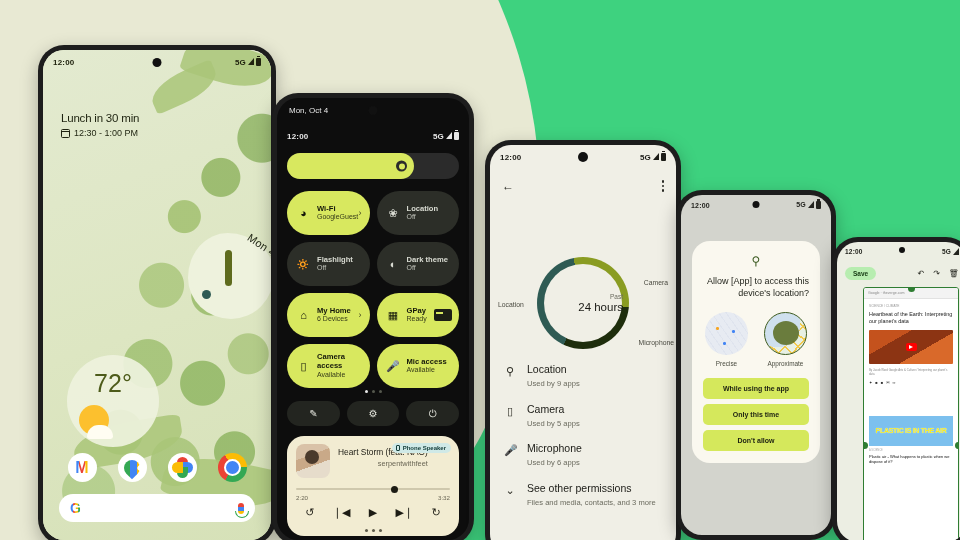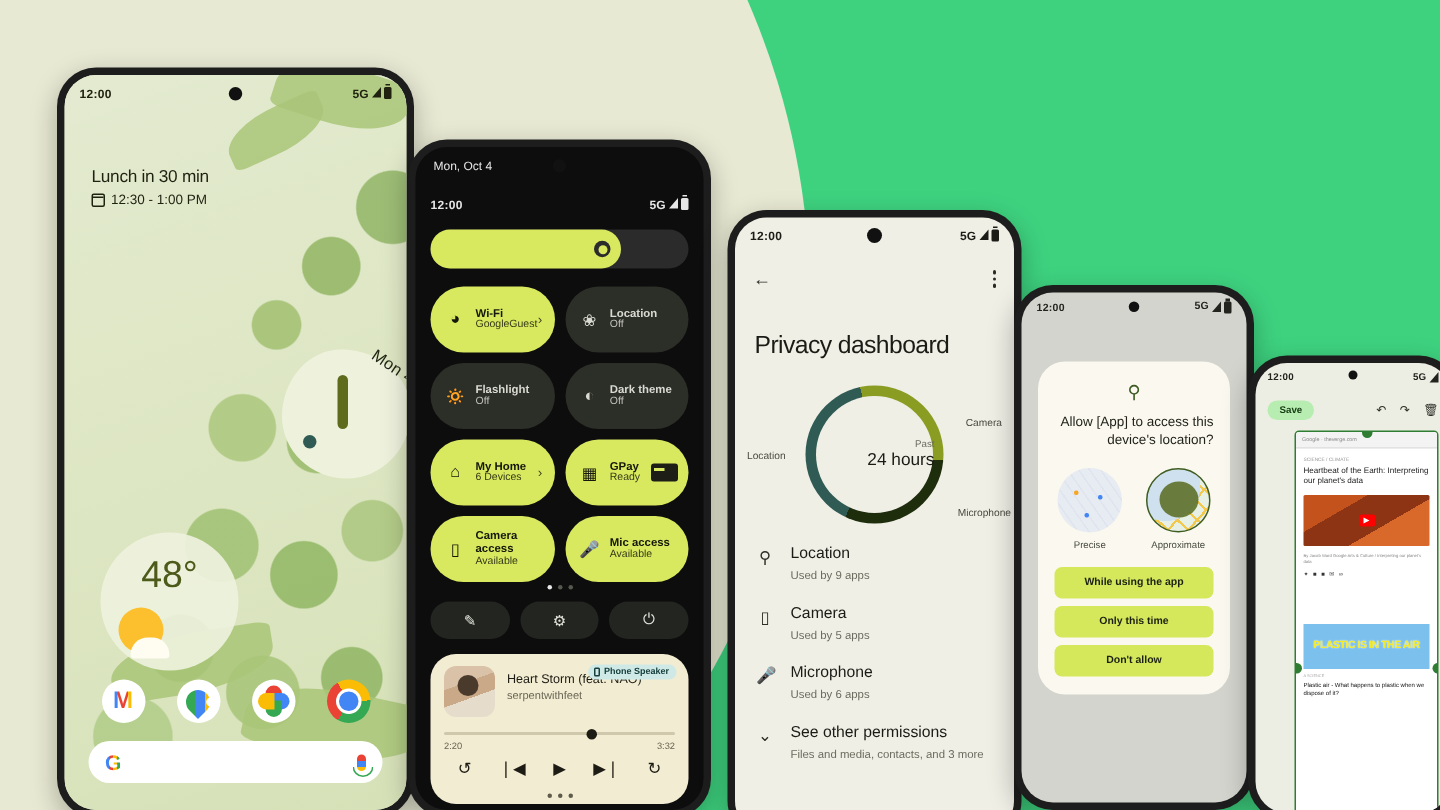--- a/index.html
+++ b/index.html
@@ -291,21 +291,21 @@
     border-radius: 50%; background: #4a3a2c;
   }
   .media-badge {
     position: absolute; right: 8px; top: 7px;
     background: #cfe9e7; color: #16403d;
     font-size: 6px; font-weight: bold; padding: 2px 5px 2px 4px; border-radius: 8px;
     display: flex; align-items: center; gap: 3px;
   }
   .media-badge .bico { width: 4px; height: 6px; border: 1px solid #16403d; border-radius: 1px; }
   .media-title { font-size: 8.4px; font-weight: 500; color: #1d1c14; margin-top: 3px; }
-  .media-artist { font-size: 7.4px; color: #6a6655; margin-top: 2px; }
+  .media-artist { font-size: 7.4px; color: #6a6655; margin-top: 2px; text-align: right; }
   .media-seek {
     position: absolute; left: 9px; right: 9px; top: 52px; height: 2px; background: #cfc8ad;
     border-radius: 2px;
   }
   .media-seek .knob {
     position: absolute; left: 62%; top: -2.5px; width: 7px; height: 7px;
     border-radius: 50%; background: #1d1c14;
   }
   .media-times {
     position: absolute; left: 9px; right: 9px; top: 58px;
@@ -510,21 +510,21 @@
       </div>
 
       <div class="clockwidget">
         <div class="flowerblob"></div>
         <div class="clock-hand"></div>
         <div class="clock-dot"></div>
         <div class="mon4">Mon 4</div>
       </div>
 
       <div class="weather">
-        <div class="weather-temp">48°</div>
+        <div class="weather-temp">72°</div>
         <div class="weather-sun"></div>
         <div class="weather-cloud"></div>
       </div>
 
       <div class="dock">
         <div class="appicon ic-gmail"></div>
         <div class="appicon ic-maps">
             <span class="pin"></span>
           </div>
         <div class="appicon ic-photos">
@@ -690,21 +690,20 @@
 
       <div class="p3-topbar">
         <span>←</span>
         <span class="kebab">
             <i></i>
             <i></i>
             <i></i>
           </span>
       </div>
 
-      <div class="p3-title">Privacy dashboard</div>
 
       <div class="donut-wrap">
         <div class="donut" id="donut" style="background: conic-gradient(rgb(138, 156, 34) 0deg, rgb(138, 156, 34) 95deg, rgb(30, 45, 12) 95deg, rgb(30, 45, 12) 205deg, rgb(47, 91, 84) 205deg, rgb(47, 91, 84) 348deg, rgb(138, 156, 34) 348deg, rgb(138, 156, 34) 360deg);"></div>
         <div class="donut-center">
           <div class="donut-past">Past</div>
           <div class="donut-hours">24 hours</div>
         </div>
         <div class="donut-lbl lbl-loc">Location</div>
         <div class="donut-lbl lbl-cam">Camera</div>
         <div class="donut-lbl lbl-mic">Microphone</div>

